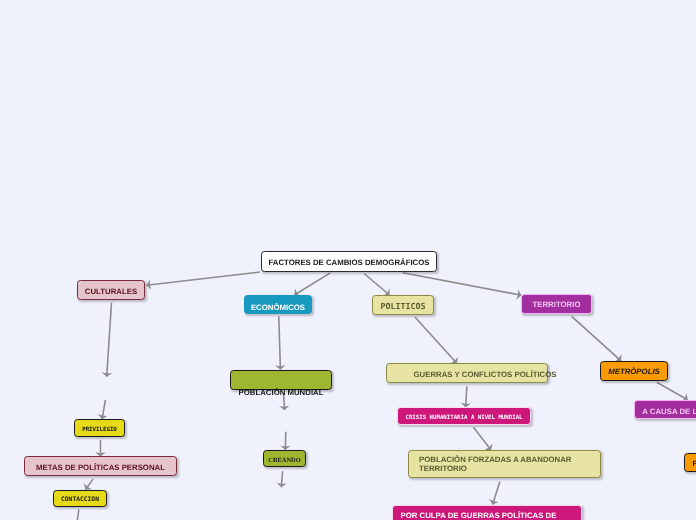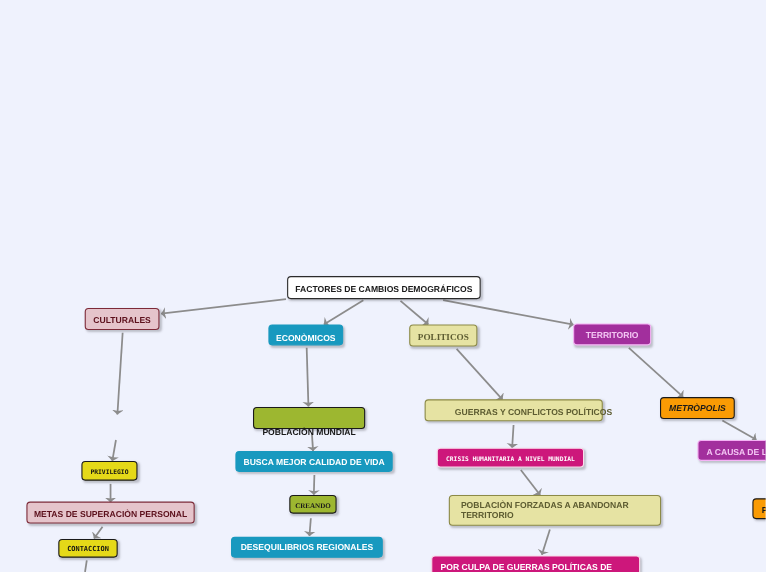--- a/index.html
+++ b/index.html
@@ -39,29 +39,27 @@
         <path d="M 473.5,427.2 L 491,450" stroke="#8c8c8c" stroke-width="1.6" fill="none" marker-end="url(#ah)"></path>
         <path d="M 499.9,481.4 L 492.6,504.4" stroke="#8c8c8c" stroke-width="1.6" fill="none" marker-end="url(#ah)"></path>
         <path d="M 571.7,316.3 L 621,360.8" stroke="#8c8c8c" stroke-width="1.6" fill="none" marker-end="url(#ah)"></path>
         <path d="M 656.7,382.2 L 687.6,399.8" stroke="#8c8c8c" stroke-width="1.6" fill="none" marker-end="url(#ah)"></path>
         <path d="M 78.9,509.5 L 77.3,520" stroke="#8c8c8c" stroke-width="1.6" fill="none"></path>
       </g>
   </svg>
 <div class="node" style="left: 261px; top: 251px; width: 176px; height: 21px; background: rgb(255, 255, 255); border: 1.5px solid rgb(43, 43, 43); color: rgb(25, 25, 25); font-size: 7.8px; letter-spacing: 0px; font-family: &quot;Liberation Sans&quot;, sans-serif;"><span style="position: relative; top: 1px;">FACTORES DE CAMBIOS DEMOGRÁFICOS</span></div>
     <div class="node" style="left: 77px; top: 280px; width: 68px; height: 20px; background: rgb(229, 196, 203); border: 1.5px solid rgb(125, 42, 56); color: rgb(92, 16, 28); font-size: 7.8px; letter-spacing: 0px; font-family: &quot;Liberation Sans&quot;, sans-serif;"><span style="position: relative; top: 1px;">CULTURALES</span></div>
     <div class="node" style="left: 244px; top: 295px; width: 68px; height: 19px; background: rgb(24, 153, 191); border: 1.5px solid rgb(24, 153, 191); color: rgb(255, 255, 255); font-size: 7.8px; letter-spacing: 0px; font-family: &quot;Liberation Sans&quot;, sans-serif;"><span style="position: relative; top: 3px;">ECONÒMICOS</span></div>
-    <div class="node" style="left: 372px; top: 295px; width: 62px; height: 20px; background: rgb(230, 227, 163); border: 1.5px solid rgb(140, 138, 71); color: rgb(93, 92, 49); font-size: 8.35px; letter-spacing: 0px; font-family: &quot;DejaVu Sans Mono&quot;, monospace;"><span style="position: relative; top: 2px; font-family: Liberation Serif, serif;">POLITICOS</span></div>
+    <div class="node" style="left: 372px; top: 295px; width: 62px; height: 20px; background: rgb(230, 227, 163); border: 1.5px solid rgb(140, 138, 71); color: rgb(93, 92, 49); font-size: 8.35px; letter-spacing: 0px; font-family: &quot;DejaVu Sans Mono&quot;, monospace;"><span style="position: relative; top: 2px;">POLITICOS</span></div>
     <div class="node" style="left: 521px; top: 294px; width: 71px; height: 20px; background: rgb(162, 47, 157); border: 1.5px solid rgb(245, 179, 245); color: rgb(243, 197, 243); font-size: 7.8px; letter-spacing: 0px; font-family: &quot;Liberation Sans&quot;, sans-serif;"><span style="position: relative; top: 0.2px;">TERRITORIO</span></div>
     <div class="node" style="left: 74px; top: 419px; width: 51px; height: 18px; background: rgb(229, 217, 24); border: 1.5px solid rgb(26, 26, 26); color: rgb(20, 20, 20); font-size: 5.76px; letter-spacing: 0px; font-family: &quot;DejaVu Sans Mono&quot;, monospace;"><span style="position: relative; top: 2px;">PRIVILEGIO</span></div>
-    <div class="node" style="left: 24px; top: 456px; width: 153px; height: 20px; background: rgb(229, 196, 203); border: 1.5px solid rgb(125, 42, 56); color: rgb(92, 16, 28); font-size: 7.8px; letter-spacing: 0px; font-family: &quot;Liberation Sans&quot;, sans-serif;"><span style="position: relative; top: 1px;">METAS DE SUPERACIÒN PERSONAL</span></div>
+    <div class="node" style="left: 24px; top: 456px; width: 153px; height: 20px; background: rgb(229, 196, 203); border: 1.5px solid rgb(125, 42, 56); color: rgb(92, 16, 28); font-size: 7.8px; letter-spacing: 0px; font-family: &quot;Liberation Sans&quot;, sans-serif;"><span style="position: relative; top: 1px;">METAS DE POLÍTICAS PERSONAL</span></div>
     <div class="node" style="left: 53px; top: 490px; width: 54px; height: 17px; background: rgb(229, 217, 24); border: 1.5px solid rgb(26, 26, 26); color: rgb(20, 20, 20); font-size: 6.31px; letter-spacing: 0px; font-family: &quot;DejaVu Sans Mono&quot;, monospace;"><span style="position: relative; top: 1px;">CONTACCION</span></div>
     <div class="node" style="left: 230px; top: 370px; width: 102px; height: 20px; background: rgb(157, 183, 48); border: 1.5px solid rgb(26, 26, 26); color: rgb(25, 25, 25); font-size: 7.8px; letter-spacing: 0px; font-family: &quot;Liberation Sans&quot;, sans-serif;"><span style="position: relative; top: 1px; margin-top: 23px;">POBLACIÒN MUNDIAL</span></div>
-    <div class="node" style="left: 214px; top: 410px; width: 143px; height: 19px; background: rgb(24, 153, 191); border: 1.5px solid rgb(24, 153, 191); color: rgb(255, 255, 255); font-size: 7.8px; letter-spacing: 0px; font-family: &quot;Liberation Sans&quot;, sans-serif;"><span style="position: relative; top: 1px;">BUSCA MEJOR CALIDAD DE VIDA</span></div>
     <div class="node" style="left: 263px; top: 450px; width: 43px; height: 17px; background: rgb(157, 183, 48); border: 1.5px solid rgb(26, 26, 26); color: rgb(25, 25, 25); font-size: 6.41px; letter-spacing: 0px; font-family: &quot;DejaVu Sans Mono&quot;, monospace;"><span style="position: relative; top: 2px; font-family: Liberation Serif, serif;">CREANDO</span></div>
-    <div class="node" style="left: 210px; top: 488px; width: 138px; height: 19px; background: rgb(24, 153, 191); border: 1.5px solid rgb(24, 153, 191); color: rgb(255, 255, 255); font-size: 7.8px; letter-spacing: 0px; font-family: &quot;Liberation Sans&quot;, sans-serif;"><span style="position: relative; top: 0.2px;">DESEQUILIBRIOS REGIONALES</span></div>
     <div class="node" style="left: 386px; top: 363px; width: 162px; height: 20px; background: rgb(230, 227, 163); border: 1.5px solid rgb(140, 138, 71); color: rgb(93, 92, 49); font-size: 7.8px; letter-spacing: 0px; font-family: &quot;Liberation Sans&quot;, sans-serif;"><span style="position: relative; top: 1px; padding-left: 36px;">GUERRAS Y CONFLICTOS POLÍTICOS</span></div>
     <div class="node" style="left: 397px; top: 407px; width: 134px; height: 18px; background: rgb(205, 23, 123); border: 1.5px solid rgb(251, 220, 236); color: rgb(255, 255, 255); font-size: 5.72px; letter-spacing: 0px; font-family: &quot;DejaVu Sans Mono&quot;, monospace;"><span style="position: relative; top: 2px;">CRISIS HUMANITARIA A NIVEL MUNDIAL</span></div>
     <div class="node" style="left: 408px; top: 450px; width: 193px; height: 28px; background: rgb(230, 227, 163); border: 1.5px solid rgb(140, 138, 71); color: rgb(93, 92, 49); font-size: 7.8px; letter-spacing: 0px; font-family: &quot;Liberation Sans&quot;, sans-serif; justify-content: flex-start; text-align: left; padding-left: 10px;"><span style="position: relative; top: -0.5px;">POBLACIÒN FORZADAS A ABANDONAR
 TERRITORIO</span></div>
     <div class="node" style="left: 392px; top: 505px; width: 190px; height: 19px; background: rgb(205, 23, 123); border: 1.5px solid rgb(251, 220, 236); color: rgb(255, 255, 255); font-size: 7.8px; letter-spacing: 0px; font-family: &quot;Liberation Sans&quot;, sans-serif; justify-content: flex-start; text-align: left; padding-left: 7.5px;"><span style="position: relative; top: 1px;">POR CULPA DE GUERRAS POLÍTICAS DE</span></div>
     <div class="node" style="left: 600px; top: 361px; width: 68px; height: 20px; background: rgb(250, 155, 4); border: 1.5px solid rgb(26, 26, 26); color: rgb(25, 25, 25); font-size: 7.8px; letter-spacing: 0px; font-family: &quot;Liberation Sans&quot;, sans-serif;"><span style="position: relative; top: 0.2px; font-style: italic;">METRÒPOLIS</span></div>
     <div class="node" style="left: 634px; top: 400px; width: 100px; height: 19px; background: rgb(162, 47, 157); border: 1.5px solid rgb(245, 179, 245); color: rgb(243, 197, 243); font-size: 7.8px; letter-spacing: 0px; font-family: &quot;Liberation Sans&quot;, sans-serif; justify-content: flex-start; text-align: left; padding-left: 7.3px;"><span style="position: relative; top: 2px;">A CAUSA DE L</span></div>
     <div class="node" style="left: 684px; top: 453px; width: 40px; height: 19px; background: rgb(250, 155, 4); border: 1.5px solid rgb(26, 26, 26); color: rgb(25, 25, 25); font-size: 7.8px; letter-spacing: 0px; font-family: &quot;Liberation Sans&quot;, sans-serif; justify-content: flex-start; text-align: left; padding-left: 7.5px;"><span style="position: relative; top: 1px;">P</span></div>
   </div>
 

